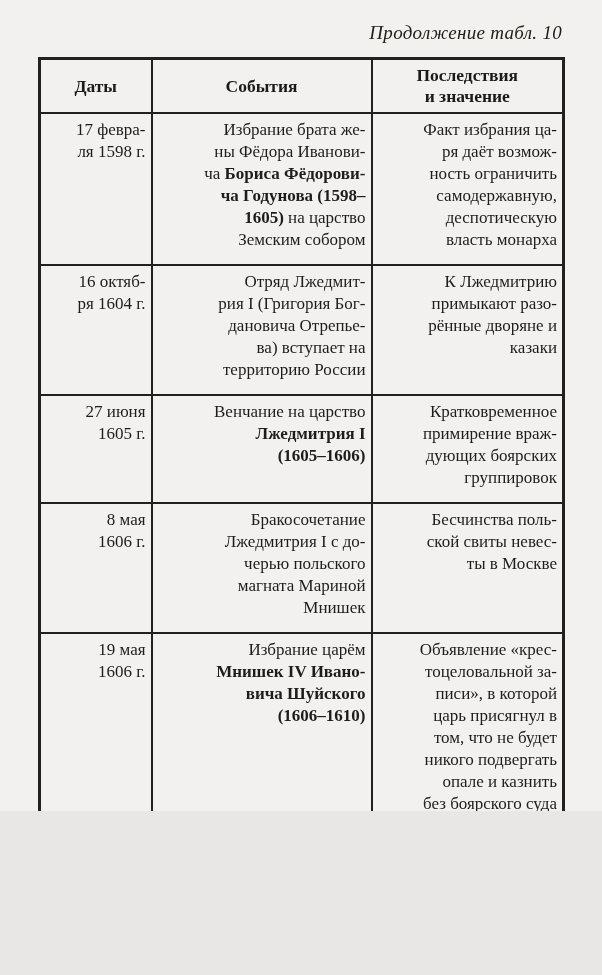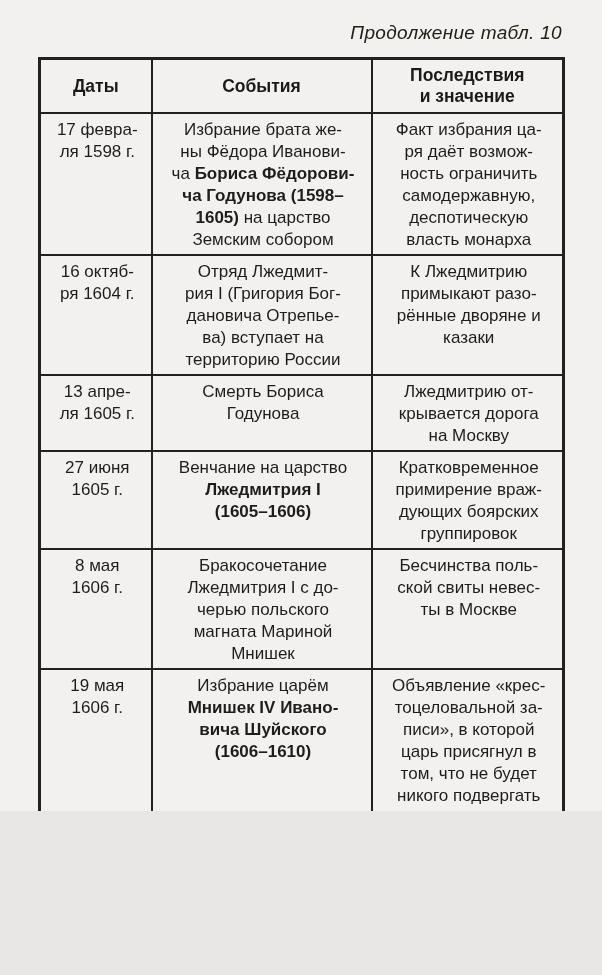--- a/index.html
+++ b/index.html
@@ -5,21 +5,21 @@
   html, body {
     margin: 0;
     padding: 0;
     background: #e8e7e5;
   }
   .page {
     position: relative;
     width: 602px;
     height: 811px;
     background: #f2f1ef;
-    font-family: Liberation Sans, sans-serif;
+    font-family: Liberation Serif, serif;
     color: #1b1a18;
     overflow: hidden;
   }
   .caption {
     position: absolute;
     top: 22px;
     right: 40px;
     font-style: italic;
     font-size: 19px;
     letter-spacing: 0.3px;
@@ -48,24 +48,24 @@
     line-height: 21px;
     text-align: center;
     vertical-align: middle;
     white-space: pre-line;
     height: 48px;
     padding: 2px 4px;
     color: #1b1a18;
   }
   td {
     vertical-align: top;
-    text-align: center;
+    text-align: right;
     font-size: 17px;
     line-height: 22px;
-    padding: 5px 5px 3px 8px;
+    padding: 5px 5px 13px 8px;
     color: #1f1d1a;
   }
   td .b { font-weight: bold; }
   .page-number {
     position: absolute;
     top: 925px;
     right: 44px;
     font-size: 20px;
     font-weight: bold;
     color: #22201c;
@@ -96,25 +96,20 @@
         <tr style="height: 142px;">
           <td>17 февра-<br>ля 1598 г.</td>
           <td>Избрание брата же-<br>ны Фёдора Иванови-<br><span>ча </span><span class="b">Бориса Фёдорови-</span><br><span class="b">ча Годунова (1598–</span><br><span class="b">1605)</span><span> на царство</span><br>Земским собором</td>
           <td>Факт избрания ца-<br>ря даёт возмож-<br>ность ограничить<br>самодержавную,<br>деспотическую<br>власть монарха</td>
         </tr>
         <tr style="height: 116px;">
           <td>16 октяб-<br>ря 1604 г.</td>
           <td>Отряд Лжедмит-<br>рия I (Григория Бог-<br>дановича Отрепье-<br>ва) вступает на<br>территорию России</td>
           <td>К Лжедмитрию<br>примыкают разо-<br>рённые дворяне и<br>казаки</td>
         </tr>
-        <tr style="height: 73px;">
-          <td>13 апре-<br>ля 1605 г.</td>
-          <td>Смерть Бориса<br>Годунова</td>
-          <td>Лжедмитрию от-<br>крывается дорога<br>на Москву</td>
-        </tr>
         <tr style="height: 97px;">
           <td>27 июня<br>1605 г.</td>
           <td>Венчание на царство<br><span class="b">Лжедмитрия I</span><br><span class="b">(1605–1606)</span></td>
           <td>Кратковременное<br>примирение враж-<br>дующих  боярских<br>группировок</td>
         </tr>
         <tr style="height: 114px;">
           <td>8 мая<br>1606 г.</td>
           <td>Бракосочетание<br>Лжедмитрия I с до-<br>черью польского<br>магната Мариной<br>Мнишек</td>
           <td>Бесчинства поль-<br>ской свиты невес-<br>ты в Москве</td>
         </tr>

